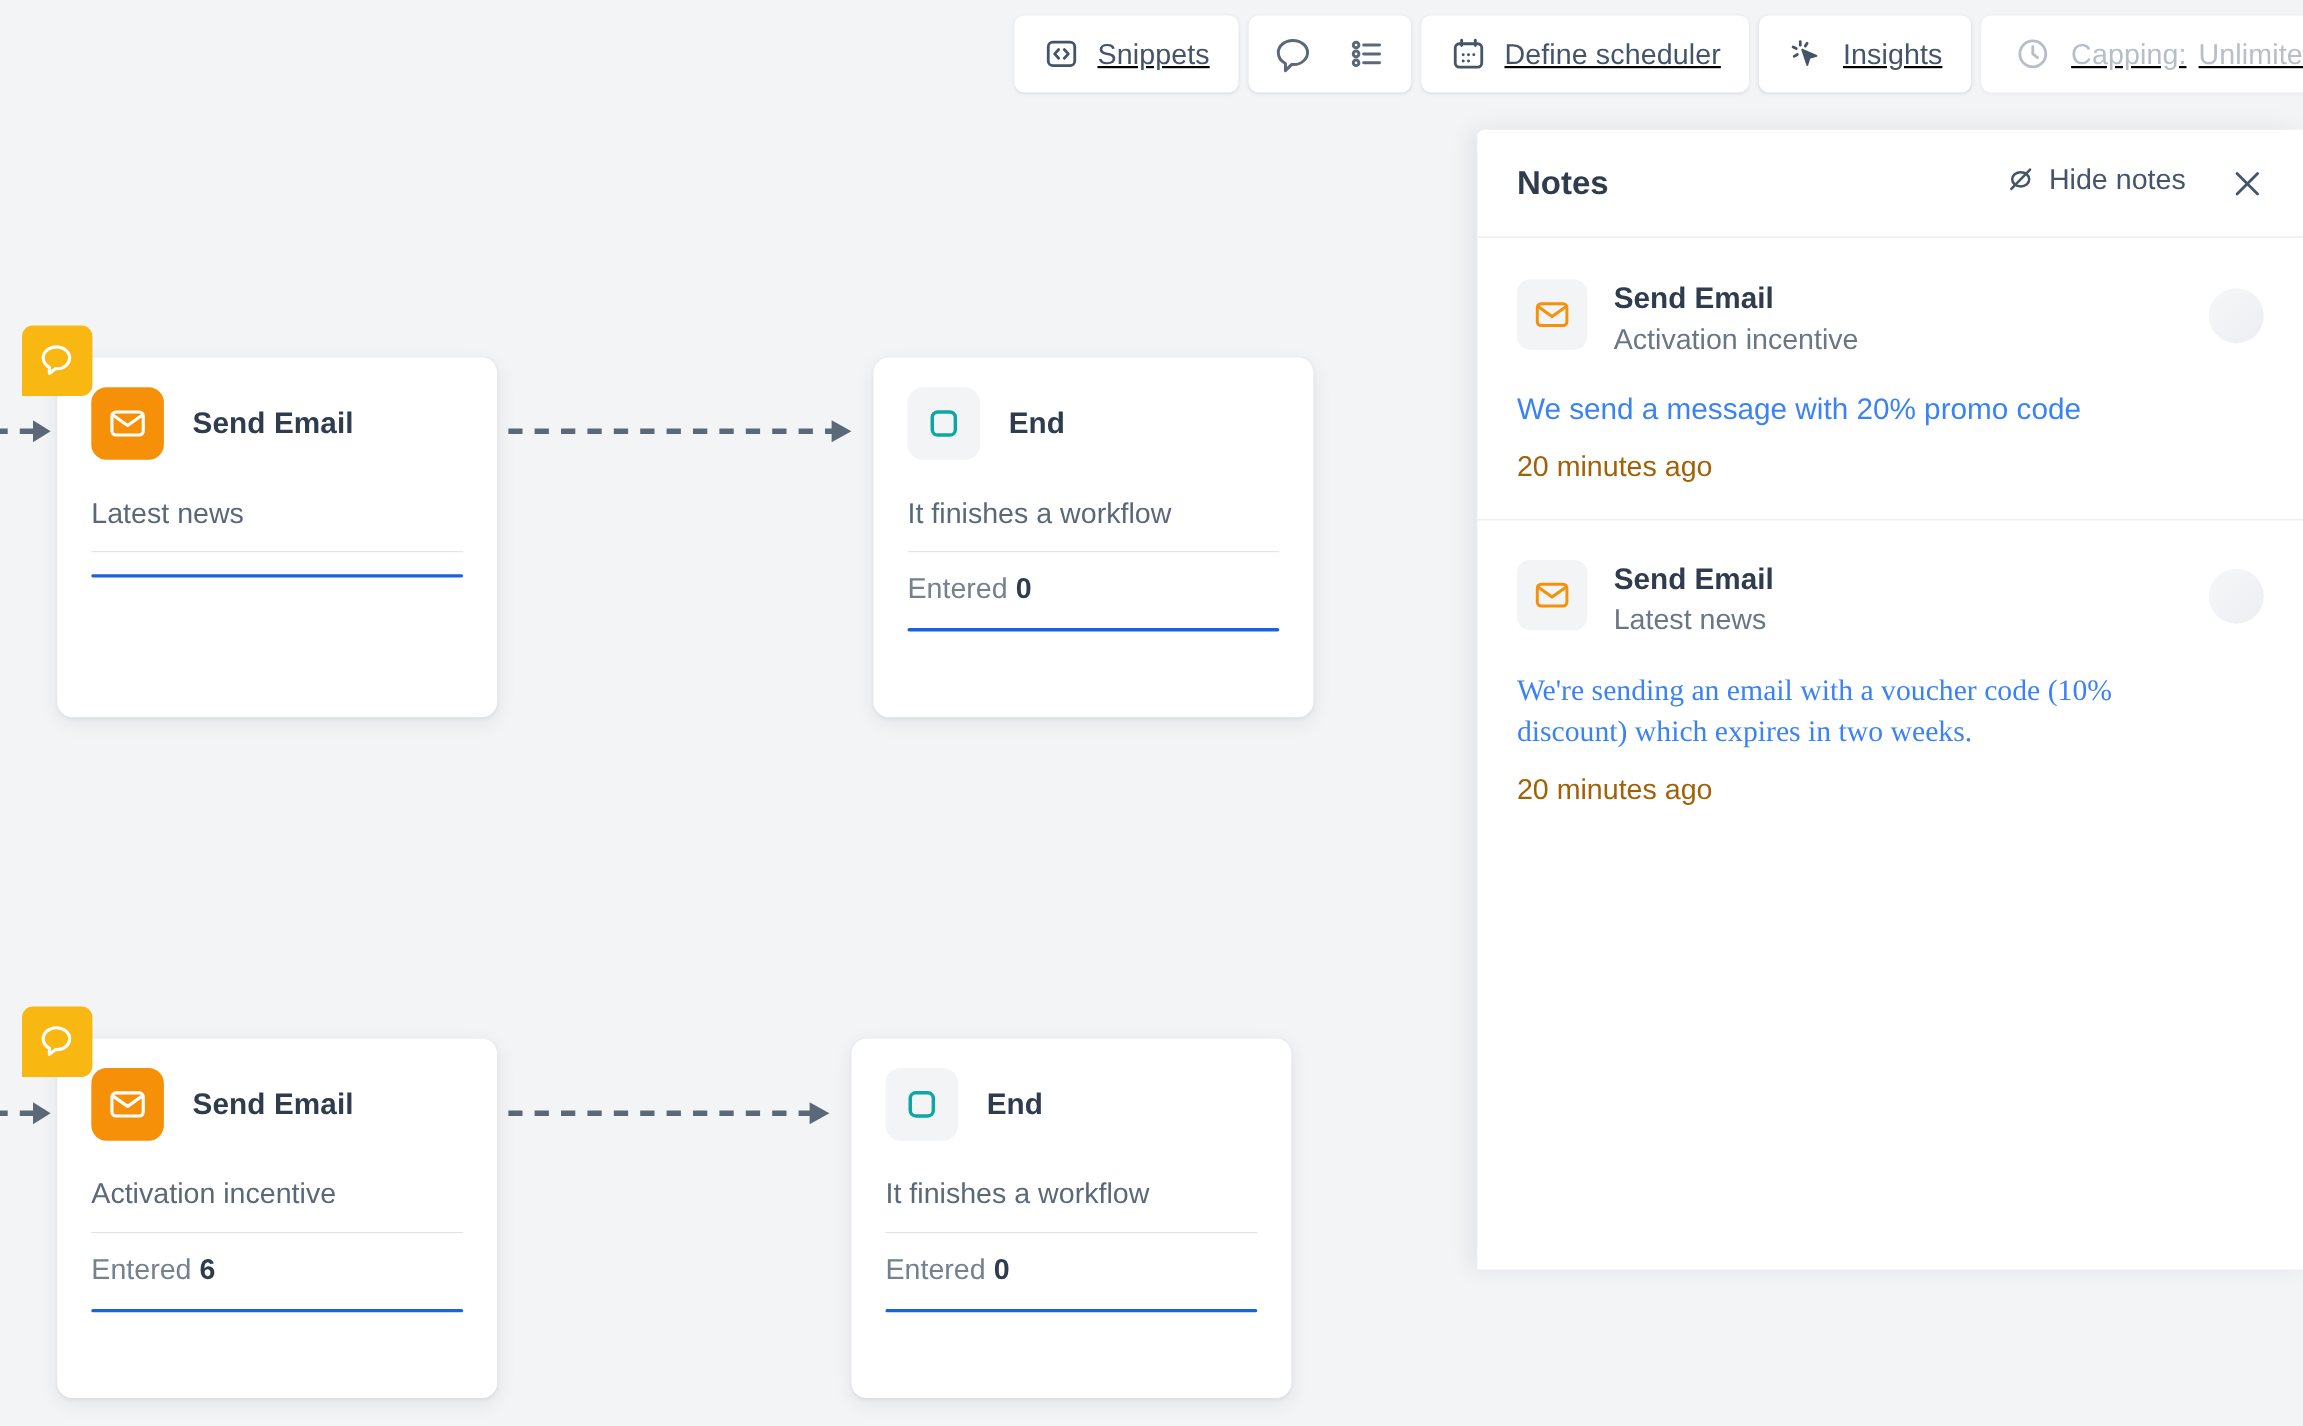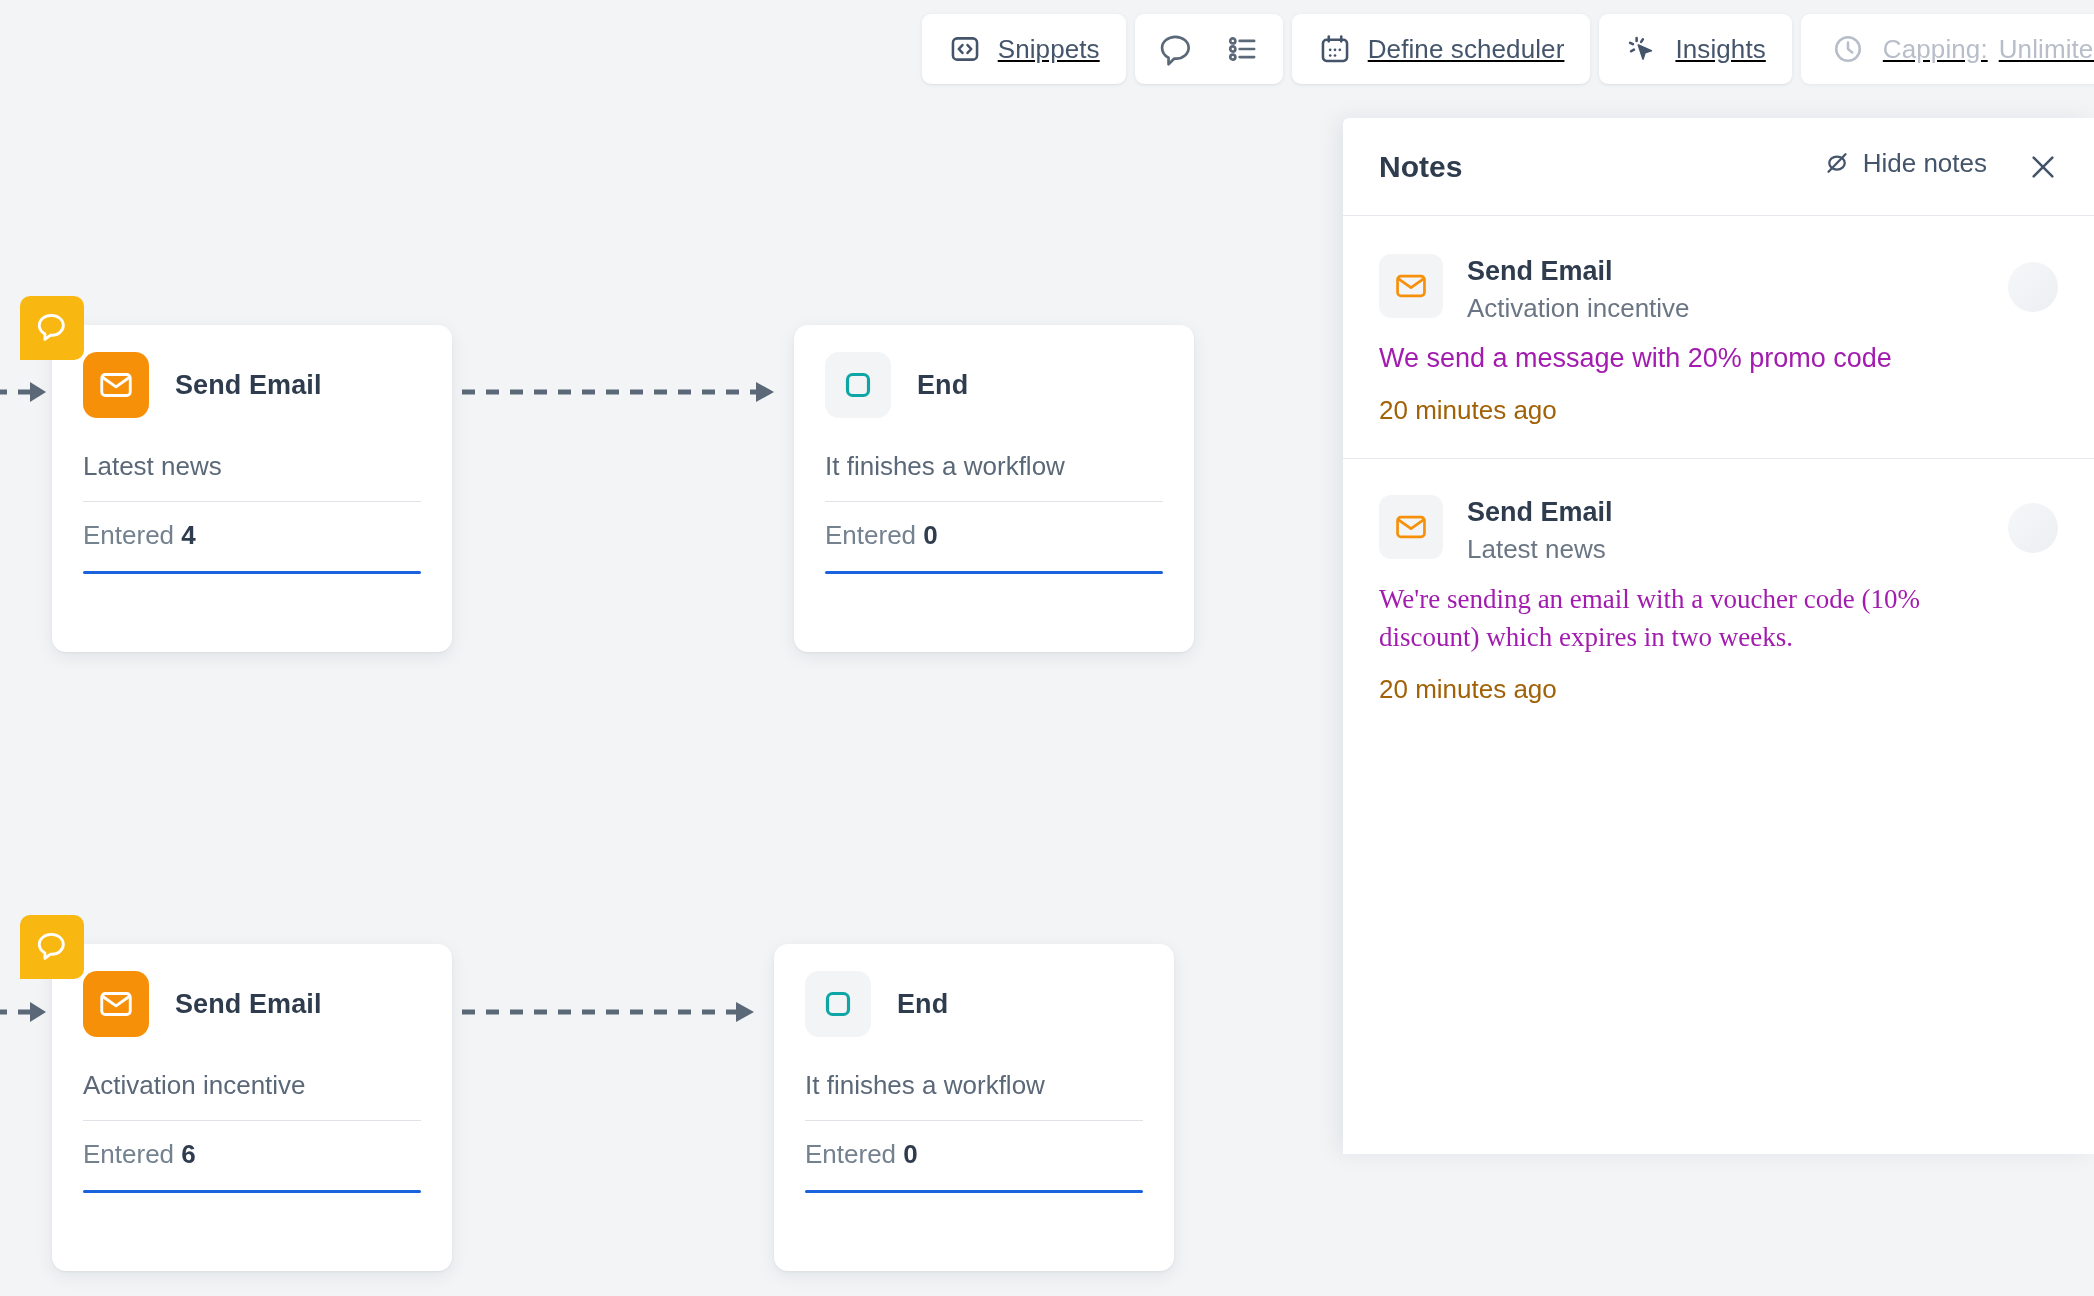--- a/index.html
+++ b/index.html
@@ -192,23 +192,23 @@
   .note-sub { font-size: 26px; color: #6b7684; line-height: 1.3; margin-top: 4px; }
   .note-avatar {
     width: 50px; height: 50px; border-radius: 50%;
     background: linear-gradient(135deg, #f6f7f9 0%, #eceef1 100%);
     flex: 0 0 auto;
     margin-top: 8px;
     cursor: pointer;
   }
   .note-body {
     font-size: 27px;
-    color: #a21caf;
+    color: #3b82f6;
     line-height: 1.42;
-    margin-top: 13px;
+    margin-top: 27px;
   }
   .note-time {
     font-size: 26px;
     color: #a16207;
     margin-top: 18px;
   }
 </style>
 </head>
 <body>
 
@@ -239,22 +239,20 @@
         <span class="node-ico orange">
           <svg width="36" height="36" viewBox="0 0 24 24" fill="none" stroke="#ffffff" stroke-width="1.9" stroke-linecap="round" stroke-linejoin="round">
             <rect x="2.5" y="5" width="19" height="14" rx="2.4"></rect>
             <path d="M3.2 7 L12 13.2 L20.8 7"></path>
           </svg>
         </span>
         <span class="node-title">Send Email</span>
       </div>
       <div class="node-sub">Latest news</div>
       <div class="node-divider"></div>
-      <div class="node-stat"><span>Entered</span>
-        <b>4</b></div>
       <div class="node-bar"></div>
     </div>
 
     <div class="node" style="left:794px; top:325px; width:400px; height:327px;">
       <div class="node-head">
         <span class="node-ico grey">
           <svg width="36" height="36" viewBox="0 0 24 24" fill="none" stroke="#0ea5a5" stroke-width="2.1" stroke-linecap="round" stroke-linejoin="round">
             <rect x="5" y="5" width="14" height="14" rx="3.4"></rect>
           </svg>
         </span>

